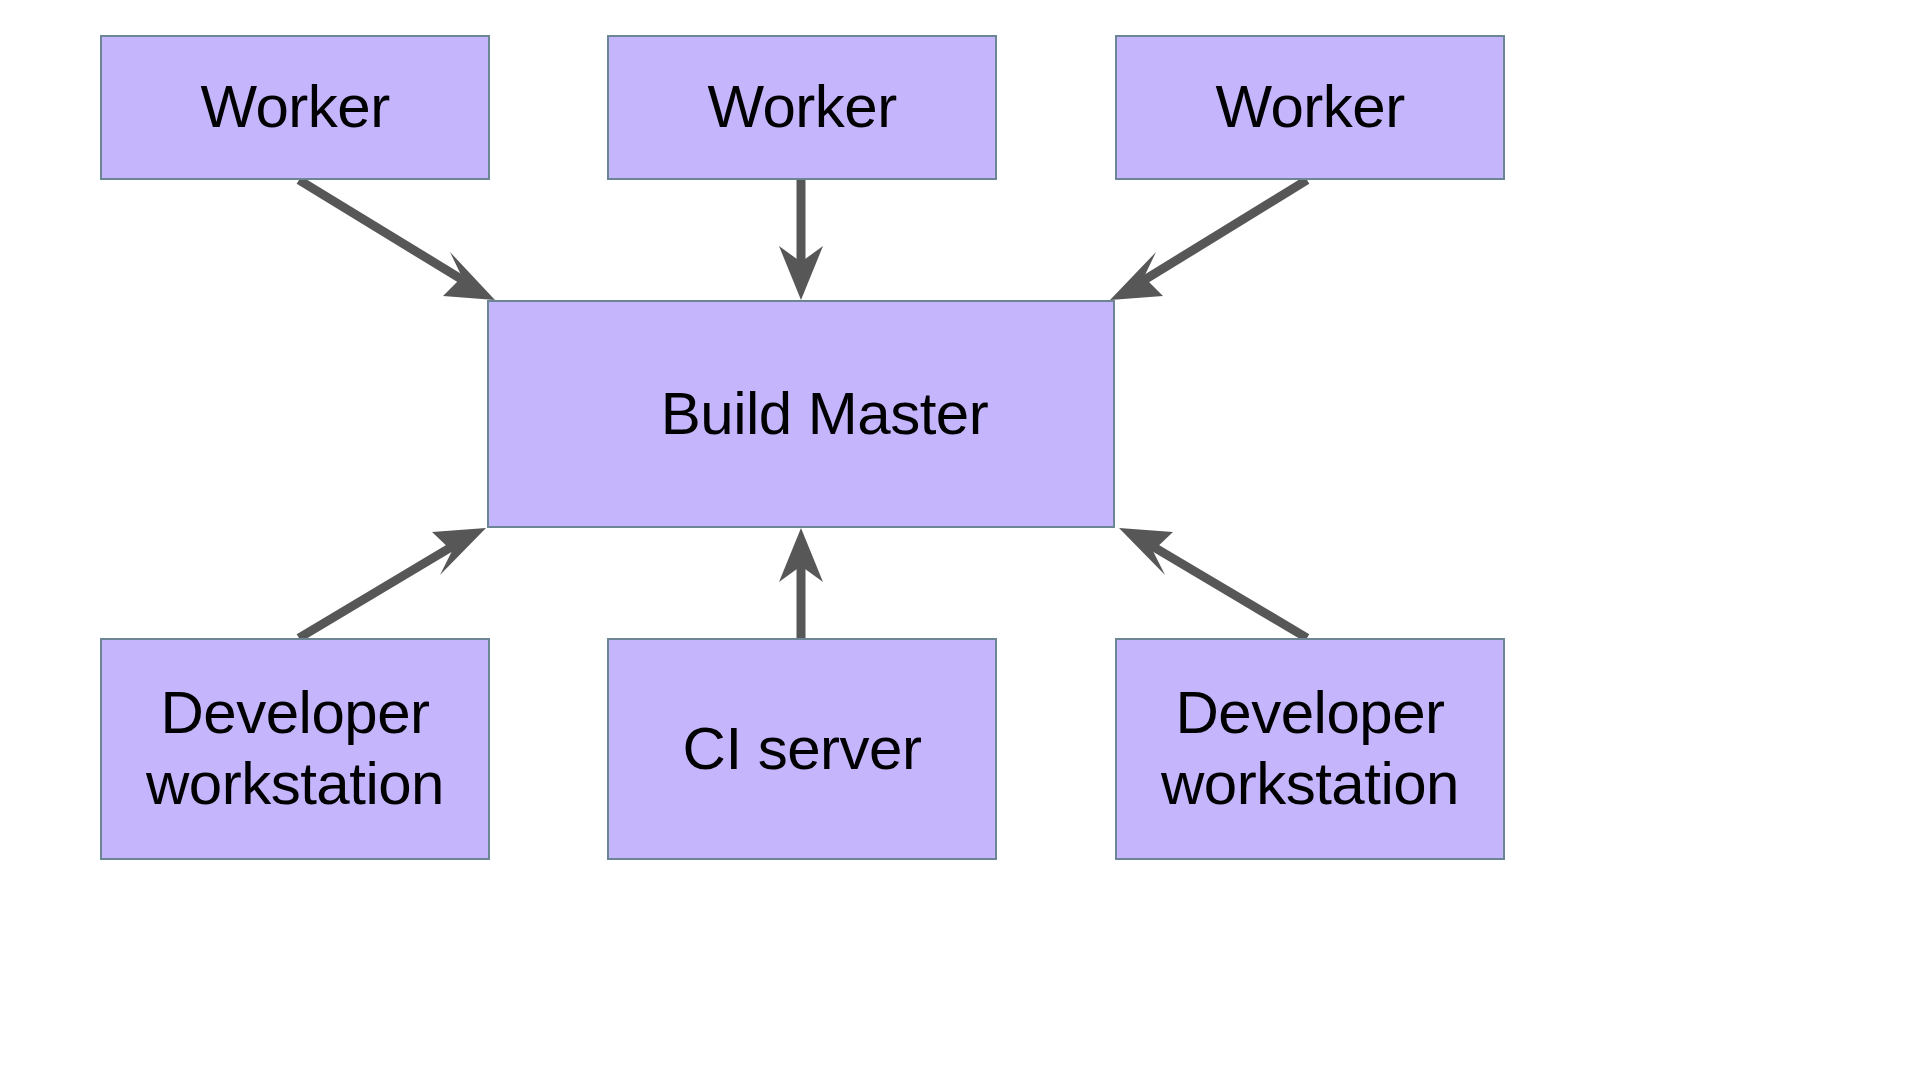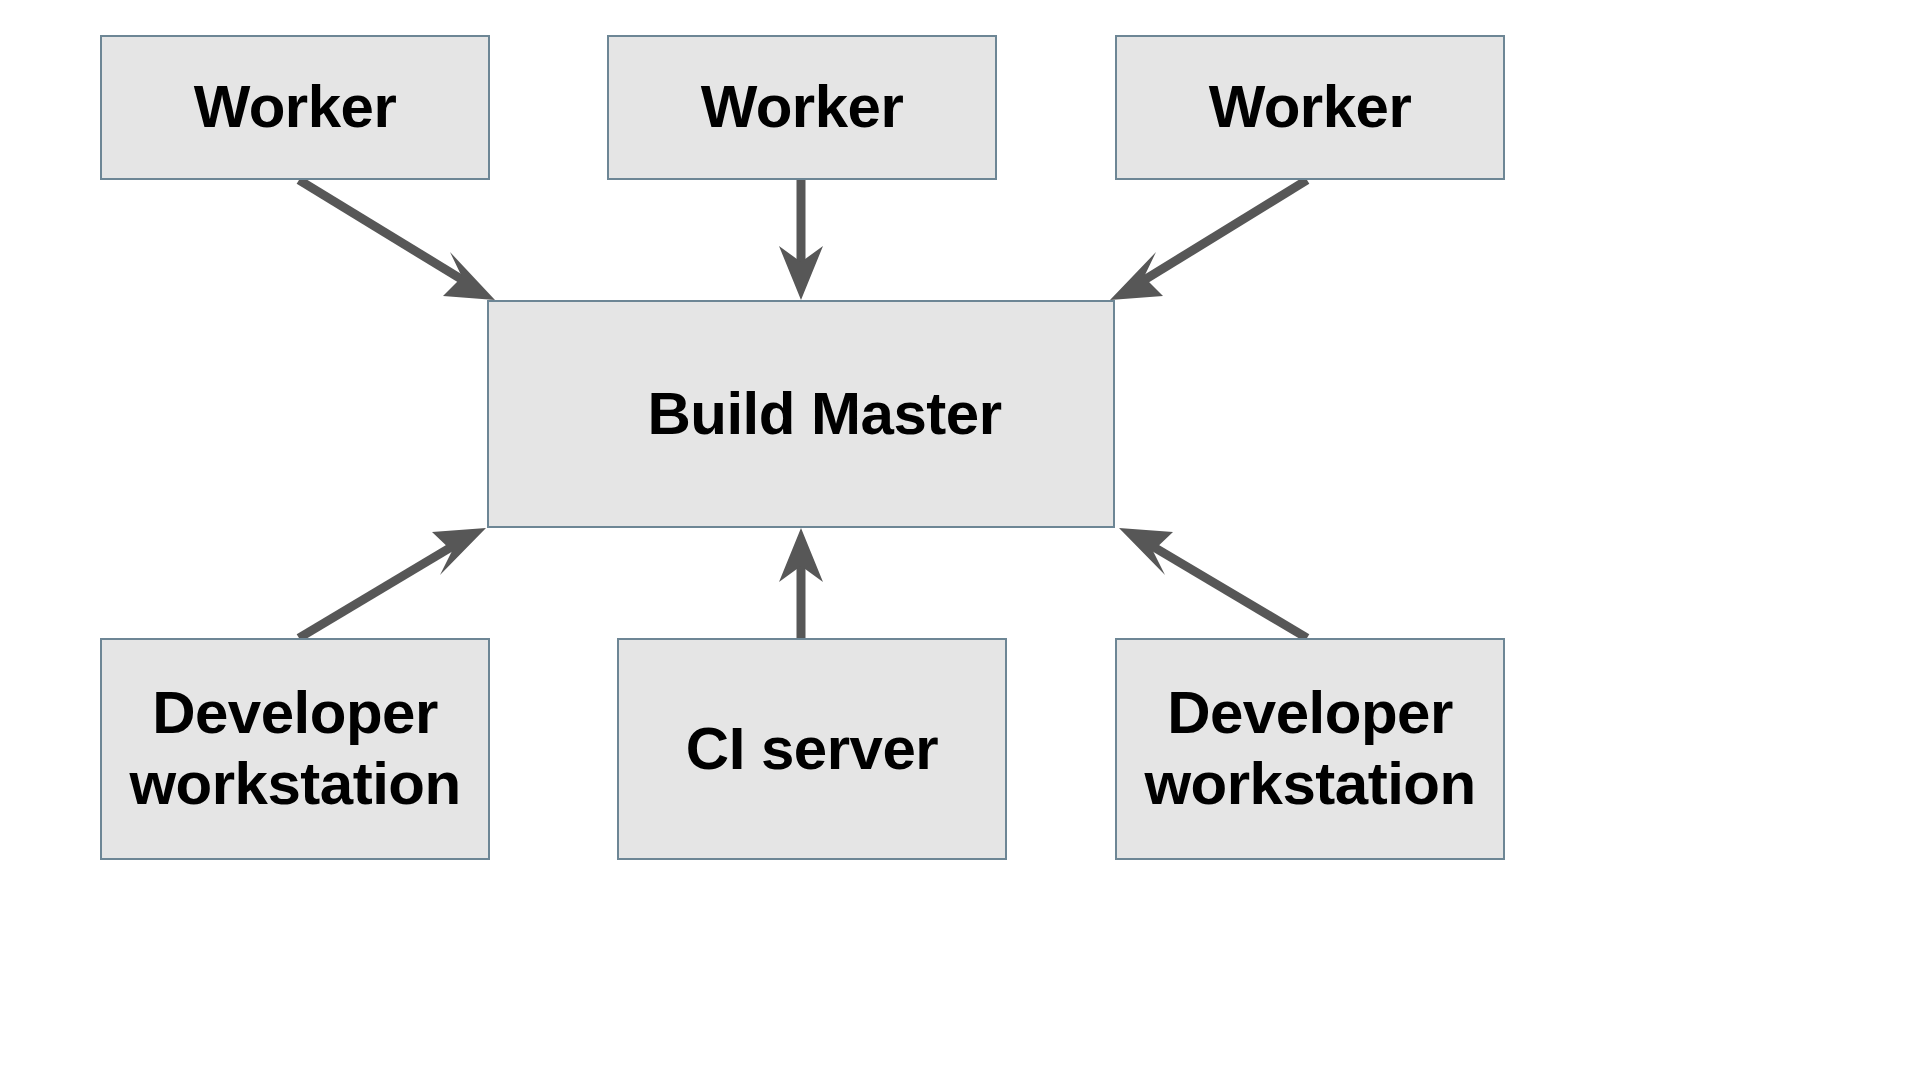--- a/index.html
+++ b/index.html
@@ -12,46 +12,46 @@
     position: relative;
     width: 1910px;
     height: 1090px;
     background: #ffffff;
     overflow: hidden;
     font-family: "Liberation Sans", "DejaVu Sans", sans-serif;
   }
   .node {
     position: absolute;
     box-sizing: border-box;
-    background: #e5e5e5;
+    background: #c4b5fd;
     border: 2px solid #6d8695;
     display: flex;
     align-items: center;
     justify-content: center;
     text-align: center;
     color: #000000;
-    font-weight: 700;
+    font-weight: 400;
     line-height: 1.18;
     letter-spacing: -0.5px;
     -webkit-font-smoothing: antialiased;
   }
   .node .label {
     display: block;
     white-space: pre-line;
     padding: 0 6px;
   }
   
   #node-worker-1 { left: 100px;  top: 35px;  width: 390px; height: 145px; font-size: 60px; }
   #node-worker-2 { left: 607px;  top: 35px;  width: 390px; height: 145px; font-size: 60px; }
   #node-worker-3 { left: 1115px; top: 35px;  width: 390px; height: 145px; font-size: 60px; }
   
   #node-build-master { left: 487px; top: 300px; width: 628px; height: 228px; font-size: 60px; padding-left: 47px; }
   
   #node-dev-ws-1 { left: 100px;  top: 638px; width: 390px; height: 222px; font-size: 60px; }
-  #node-ci-server { left: 607px; top: 638px; width: 390px; height: 222px; font-size: 60px; margin-left: 10px; }
+  #node-ci-server { left: 607px; top: 638px; width: 390px; height: 222px; font-size: 60px; }
   #node-dev-ws-2 { left: 1115px; top: 638px; width: 390px; height: 222px; font-size: 60px; }
 
   #edges {
     position: absolute;
     left: 0;
     top: 0;
     width: 1910px;
     height: 1090px;
     pointer-events: none;
   }

